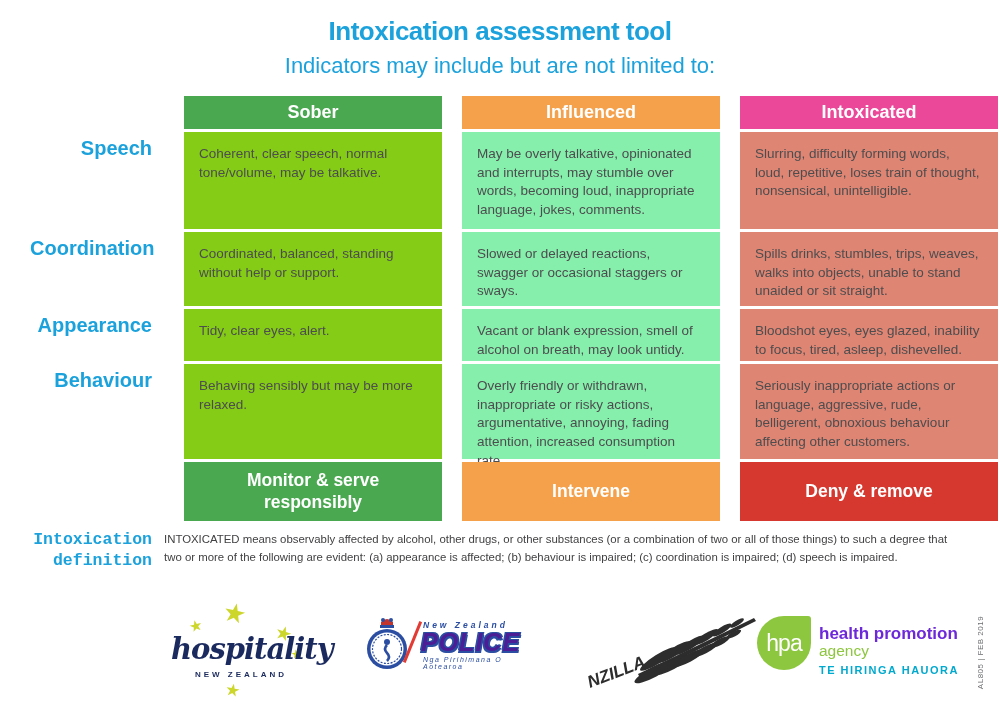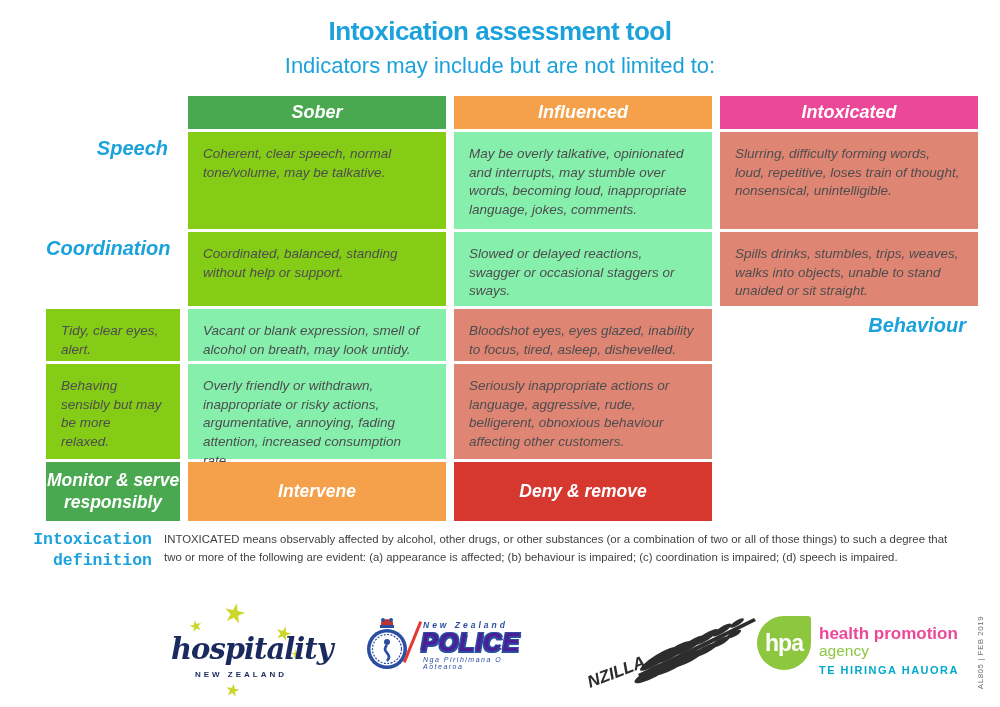--- a/index.html
+++ b/index.html
@@ -15,26 +15,25 @@
     margin-top:16px; text-align:center;
     font-size:26px; font-weight:bold; color:#1ba2dc; letter-spacing:-0.5px;
   }
   .subtitle {
     margin-top:6px; text-align:center;
     font-size:22px; color:#1ba2dc;
   }
 
   
   .grid {
-    margin:17px 45px 0 46px;
+    margin:17px 45px 0 30px;
     display:grid;
     grid-template-columns:134px 258px 258px 258px;
     grid-template-rows:33px 97px 74px 52px 95px 59px;
-    gap:3px 8px;
-    font-style:italic;
+    gap:3px 20px;
   }
   .hdr {
     display:flex; align-items:center; justify-content:center;
     color:#ffffff; font-weight:bold; font-size:18px;
   }
   .hdr.sober   { background:#4aa850; }
   .hdr.infl    { background:#f5a14b; }
   .hdr.intox   { background:#ec4899; }
 
   .rowlabel {
@@ -118,23 +117,23 @@
 
   
   .logo-nzilla { position:absolute; left:588px; top:8px; width:175px; height:90px; }
 
   
   .logo-hpa { position:absolute; left:757px; top:18px; width:215px; height:70px; }
   .hpa-blob {
     position:absolute; left:0; top:0; width:54px; height:54px;
     background:#8dc63f; border-radius:27px 3px 27px 27px;
     display:flex; align-items:center; justify-content:center;
-    color:#ffffff; font-weight:bold; font-size:23px; letter-spacing:-1px;
-  }
-  .hpa-line1 { position:absolute; left:62px; top:8px;  font-size:17px; font-weight:bold; color:#ec4899; }
+    color:#ffffff; font-weight:normal; font-size:23px; letter-spacing:-1px;
+  }
+  .hpa-line1 { position:absolute; left:62px; top:8px;  font-size:17px; font-weight:bold; color:#6d28d9; }
   .hpa-line2 { position:absolute; left:62px; top:26px; font-size:15.5px; color:#8dc63f; }
   .hpa-line3 { position:absolute; left:62px; top:48px; font-size:11px; font-weight:bold; letter-spacing:1.5px; color:#00a9ce; }
 
   
   .side-code {
     position:absolute; left:938px; top:648px; width:84px; text-align:center;
     transform:rotate(-90deg); transform-origin:center;
     font-size:8px; color:#6d6e71; letter-spacing:0.5px;
   }
 </style>
@@ -156,20 +155,21 @@
     <div class="rowlabel">Speech</div>
     <div class="cell sober">Coherent, clear speech, normal tone/volume, may be talkative.</div>
     <div class="cell infl">May be overly talkative, opinionated and  interrupts, may stumble over words, becoming loud, inappropriate language, jokes, comments.</div>
     <div class="cell intox">Slurring, difficulty forming words, loud, repetitive, loses train of thought, nonsensical, unintelligible.</div>
 
     <div class="rowlabel">Coordination</div>
     <div class="cell sober">Coordinated, balanced, standing without help or support.</div>
     <div class="cell infl">Slowed or delayed reactions, swagger or occasional staggers or sways.</div>
     <div class="cell intox">Spills drinks, stumbles, trips, weaves, walks into objects, unable to stand unaided or sit straight.</div>
 
+    <div class="rowlabel">Appearance</div>
     <div class="cell sober">Tidy, clear eyes, alert.</div>
     <div class="cell infl">Vacant or blank expression, smell of alcohol on breath, may look untidy.</div>
     <div class="cell intox">Bloodshot eyes, eyes glazed, inability to focus, tired, asleep, dishevelled.</div>
 
     <div class="rowlabel">Behaviour</div>
     <div class="cell sober">Behaving sensibly but may be more relaxed.</div>
     <div class="cell infl">Overly friendly or withdrawn, inappropriate or risky actions, argumentative, annoying, fading attention, increased consumption rate.</div>
     <div class="cell intox">Seriously inappropriate actions or language, aggressive, rude, belligerent, obnoxious behaviour affecting other customers.</div>
 
     <div></div>

